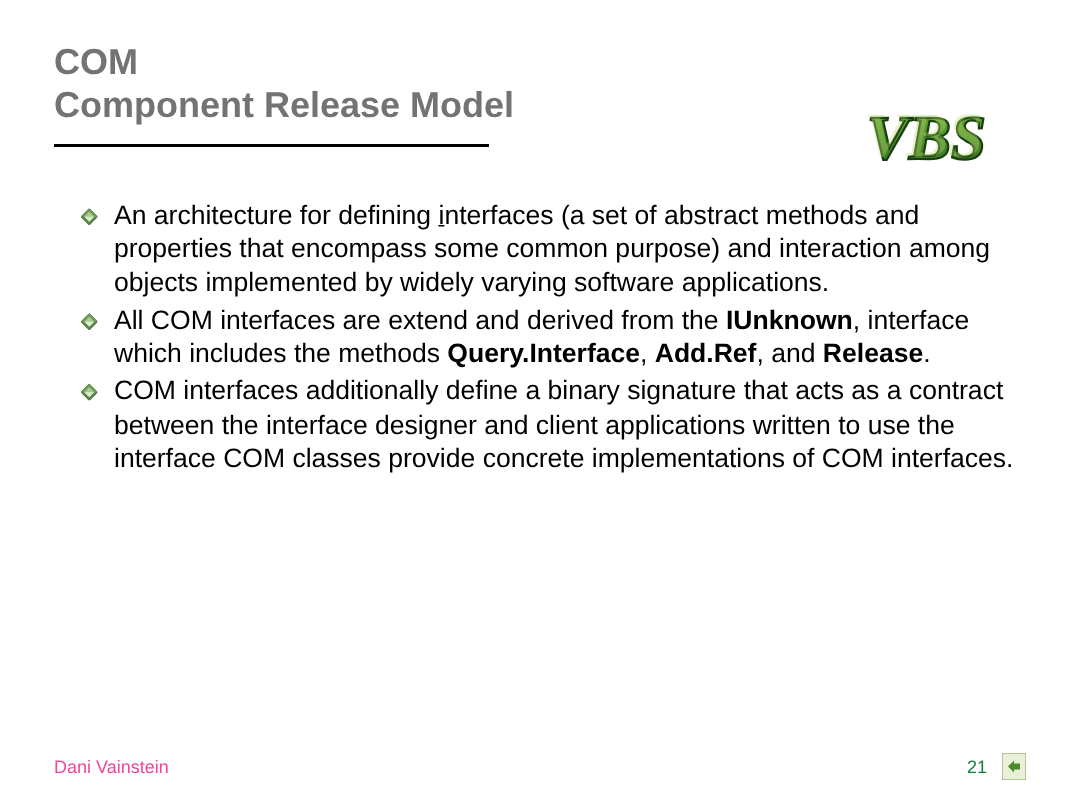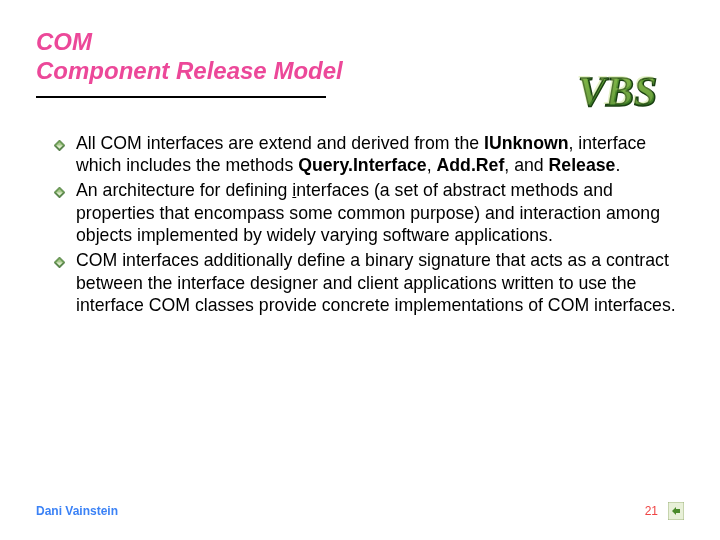--- a/index.html
+++ b/index.html
@@ -18,25 +18,24 @@
     position: relative;
     box-sizing: border-box;
     padding: 28px 36px 20px 36px;
   }
   .header {
     position: relative;
   }
   .title {
     font-size: 24px;
     font-weight: bold;
-    color: #ec4899;
+    color: #737373;
     line-height: 1.2;
     margin: 0;
     padding-bottom: 6px;
-    font-style: italic;
   }
   .title-rule {
     border: none;
     border-top: 2px solid #000;
     margin: 4px 0 0 0;
     width: 290px;
   }
   .logo {
     position: absolute;
     top: 18px;
@@ -71,25 +70,25 @@
     position: absolute;
     bottom: 22px;
     left: 36px;
     right: 36px;
     display: flex;
     justify-content: space-between;
     align-items: center;
     font-size: 12px;
   }
   .footer-name {
-    color: #3b82f6;
-    font-weight: bold;
+    color: #ec4899;
+    font-weight: normal;
   }
   .footer-page {
-    color: #ef4444;
+    color: #15803d;
     margin-right: 26px;
   }
   .footer-icon {
     position: absolute;
     right: 0;
     bottom: -2px;
     width: 16px;
     height: 18px;
   }
 </style>
@@ -119,29 +118,29 @@
     <hr class="title-rule">
   </div>
 
   <div class="content" id="content">
       <div class="bullet-item">
         <div class="bullet-icon"><svg width="11" height="11" viewBox="0 0 12 12">
             <polygon points="6,0 12,6 6,12 0,6" fill="#5a8a4a" stroke="#2d5522" stroke-width="0.6"></polygon>
             <polygon points="6,2.4 9.6,6 6,9.6 2.4,6" fill="#dfeccc"></polygon>
             <polygon points="6,0 12,6 6,6 0,6" fill="#7fb060" opacity="0.55"></polygon>
           </svg></div>
-        <div class="bullet-text"><span>All COM interfaces are extend and derived from the </span><span class="bold">IUnknown</span><span>, interface which includes the methods </span><span class="bold">Query.Interface</span><span>, </span><span class="bold">Add.Ref</span><span>, and </span><span class="bold">Release</span><span>.</span></div>
+        <div class="bullet-text"><span>An architecture for defining </span><span style="text-decoration: underline;">i</span><span>nterfaces (a set of abstract methods and properties that encompass some common purpose) and interaction among objects implemented by widely varying software applications.</span></div>
       </div>
       <div class="bullet-item">
         <div class="bullet-icon"><svg width="11" height="11" viewBox="0 0 12 12">
             <polygon points="6,0 12,6 6,12 0,6" fill="#5a8a4a" stroke="#2d5522" stroke-width="0.6"></polygon>
             <polygon points="6,2.4 9.6,6 6,9.6 2.4,6" fill="#dfeccc"></polygon>
             <polygon points="6,0 12,6 6,6 0,6" fill="#7fb060" opacity="0.55"></polygon>
           </svg></div>
-        <div class="bullet-text"><span>An architecture for defining </span><span style="text-decoration: underline;">i</span><span>nterfaces (a set of abstract methods and properties that encompass some common purpose) and interaction among objects implemented by widely varying software applications.</span></div>
+        <div class="bullet-text"><span>All COM interfaces are extend and derived from the </span><span class="bold">IUnknown</span><span>, interface which includes the methods </span><span class="bold">Query.Interface</span><span>, </span><span class="bold">Add.Ref</span><span>, and </span><span class="bold">Release</span><span>.</span></div>
       </div>
       <div class="bullet-item">
         <div class="bullet-icon"><svg width="11" height="11" viewBox="0 0 12 12">
             <polygon points="6,0 12,6 6,12 0,6" fill="#5a8a4a" stroke="#2d5522" stroke-width="0.6"></polygon>
             <polygon points="6,2.4 9.6,6 6,9.6 2.4,6" fill="#dfeccc"></polygon>
             <polygon points="6,0 12,6 6,6 0,6" fill="#7fb060" opacity="0.55"></polygon>
           </svg></div>
         <div class="bullet-text"><span>COM interfaces additionally define a binary signature that acts as a contract between the interface designer and client applications written to use the interface COM classes provide concrete implementations of COM interfaces.</span></div>
       </div>
     </div>

